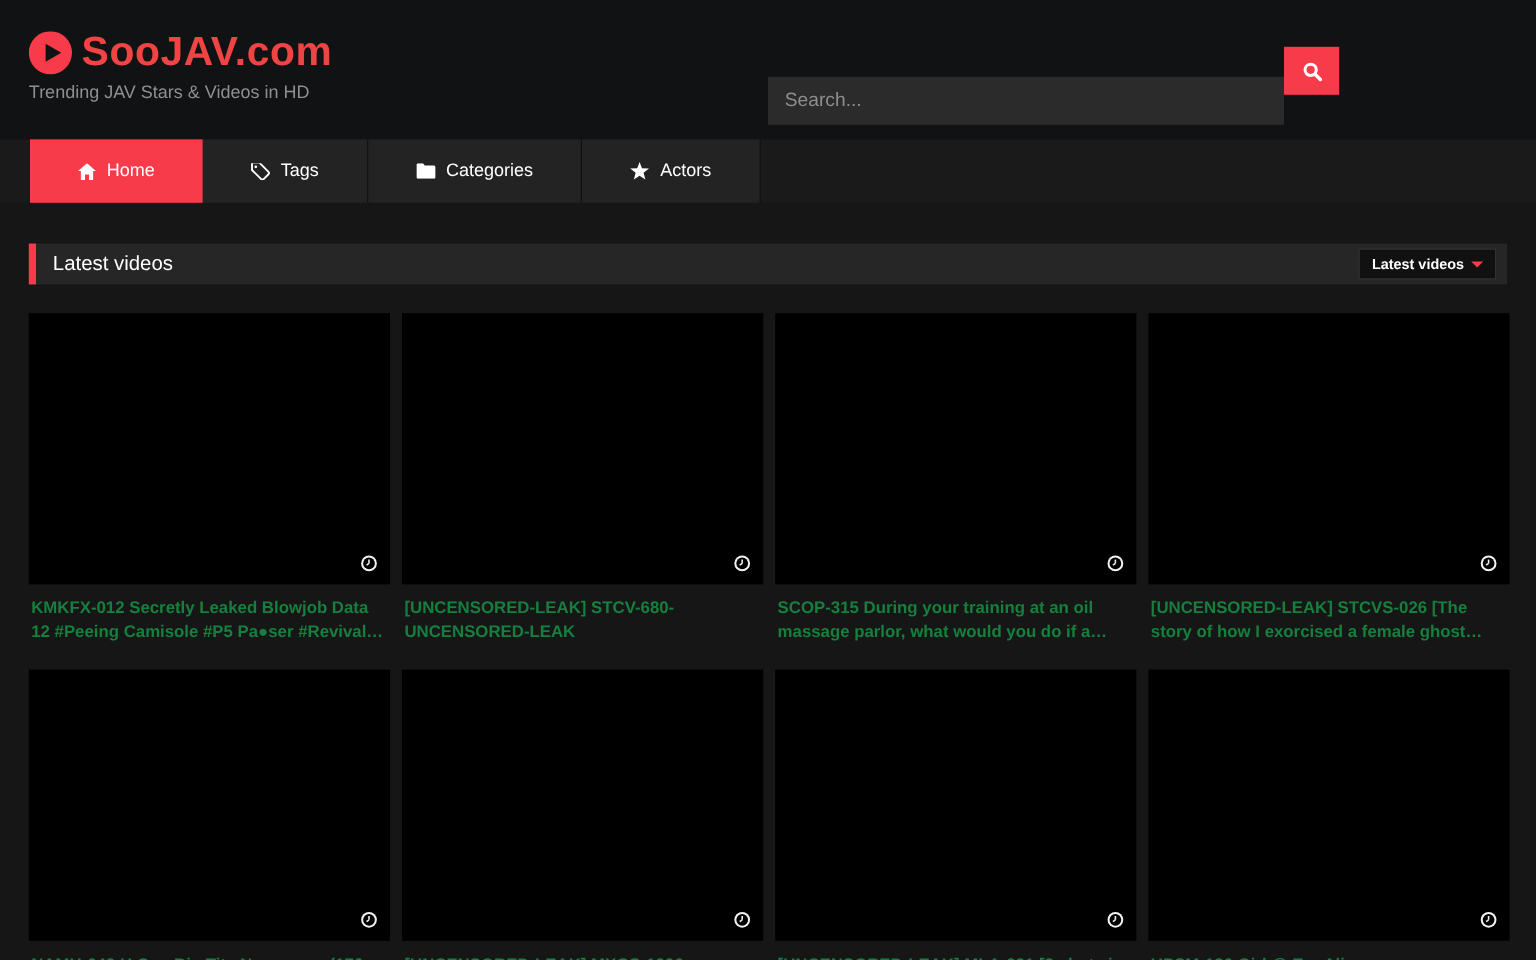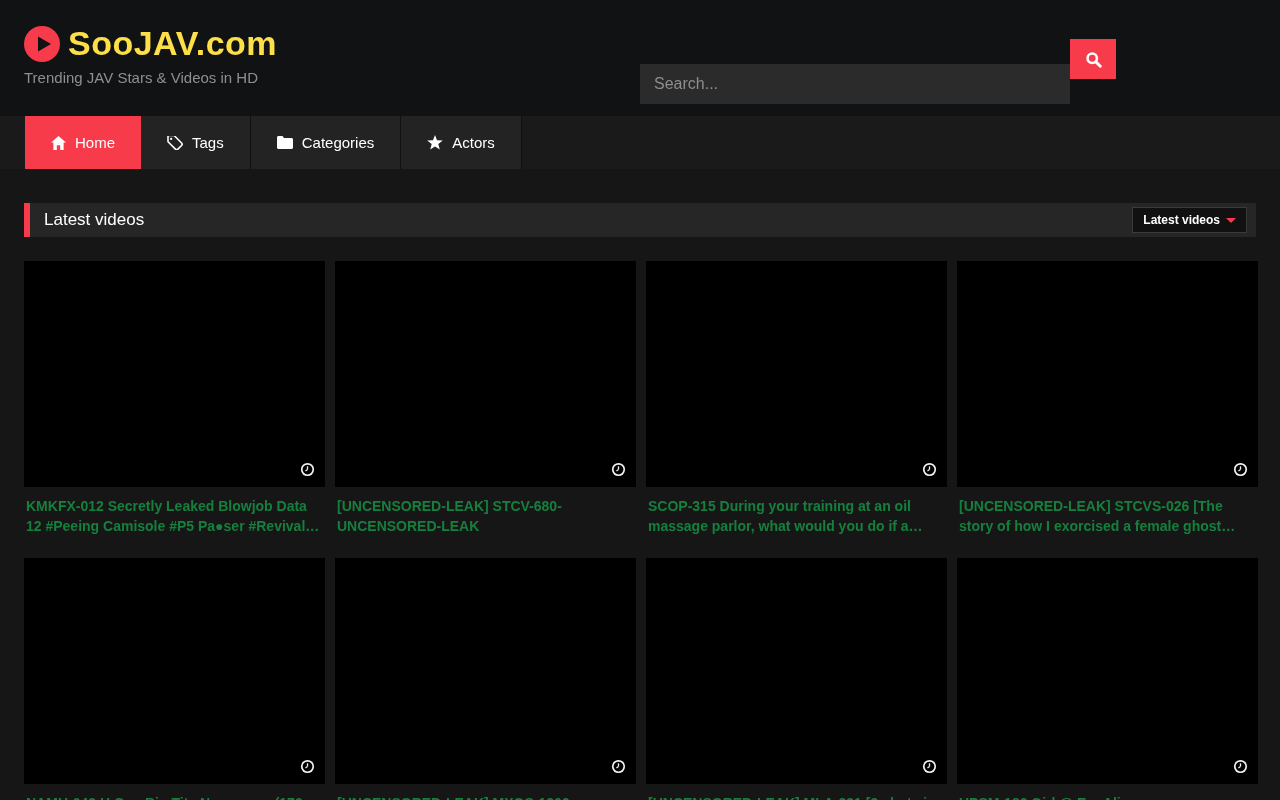--- a/index.html
+++ b/index.html
@@ -5,36 +5,36 @@
   * { margin:0; padding:0; box-sizing:border-box; }
   html,body { width:1280px; height:800px; overflow:hidden; }
   body {
     font-family:"Liberation Sans","DejaVu Sans",sans-serif;
     background:#161616; color:#ddd;
   }
   
   .header { background:#111214; height:116px; padding:24px 0 0 24px; position:relative; }
   .logo-row { display:flex; align-items:center; gap:8px; cursor:pointer; width:fit-content; }
   .logo-icon { width:36px; height:36px; display:block; }
-  .logo-text { font-size:34px; font-weight:bold; color:#fde047; letter-spacing:0.5px; }
+  .logo-text { font-size:34px; font-weight:bold; color:#ef4444; letter-spacing:0.5px; }
   .tagline { margin-top:6px; font-size:15px; color:#8f8f8f; }
   .search-wrap { position:absolute; top:39px; left:640px; display:flex; }
   .search-input {
     width:430px; height:40px; background:#2b2b2b; border:none; outline:none;
     color:#ddd; font-size:16px; padding:0 14px; font-family:inherit;margin-top:25px;
   }
   .search-input::placeholder { color:#8d8d8d; }
   .search-btn {
     width:46px; height:40px; border:none; cursor:pointer;
     display:flex; align-items:center; justify-content:center;
   }
   
   .nav { background:#1a1a1a; height:53px; display:flex; align-items:stretch; padding-left:25px; }
   .nav-item {
-    display:flex; align-items:center; gap:9px; padding:0 26px;
+    display:flex; align-items:center; gap:9px; padding:0 40px;
     background:#232323; border-right:1px solid #101010; cursor:pointer;
     color:#fff; font-size:15px;text-align:right;
   }
   .nav-item .nav-ico { display:flex; align-items:center; }
   .nav-item.active { border-right:none; }
   
   .main { padding:34px 24px 0 24px; }
   .section-bar {
     height:34px; background:#262626; display:flex; align-items:center;
     position:relative; padding-left:20px;

